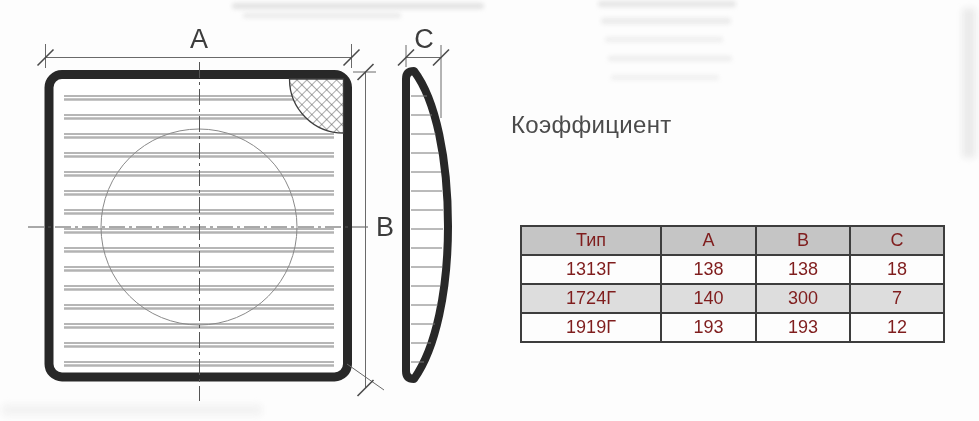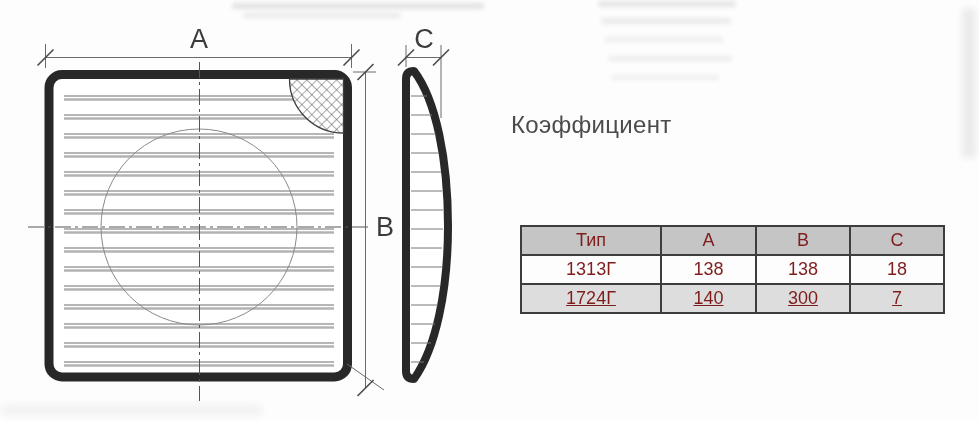--- a/index.html
+++ b/index.html
@@ -29,21 +29,21 @@
   table.dims{
     position:absolute;left:520px;top:225px;
     border-collapse:collapse;table-layout:fixed;
     font-size:18px;color:#7f1d1d;
   }
   table.dims th,table.dims td{
     border:2px solid #3d3d3d;text-align:center;padding:0;
     height:27px;font-weight:normal;overflow:hidden;
   }
   table.dims thead th{background:#c5c5c5;}
-  table.dims tbody tr.alt{background:#dddddd;text-decoration:underline;}
+  table.dims tbody tr.alt{background:#dddddd;}
   .c-tip{width:140px;} .c-a{width:95px;} .c-b{width:94px;} .c-c{width:94px;}
 
   .dimtext{font-family:"Liberation Sans",sans-serif;font-size:27px;fill:#3c3c3c;}
 </style>
 </head>
 <body>
 
 <div class="page">
 
   <div class="streak st1"></div>
@@ -190,16 +190,22 @@
         <td>138</td>
         <td>138</td>
         <td>18</td>
       </tr>
       <tr class="alt">
         <td>1724Г</td>
         <td>140</td>
         <td>300</td>
         <td>7</td>
       </tr>
+      <tr>
+        <td>1919Г</td>
+        <td>193</td>
+        <td>193</td>
+        <td>12</td>
+      </tr>
     </tbody>
   </table>
 
 </div>
 
 </body></html>

